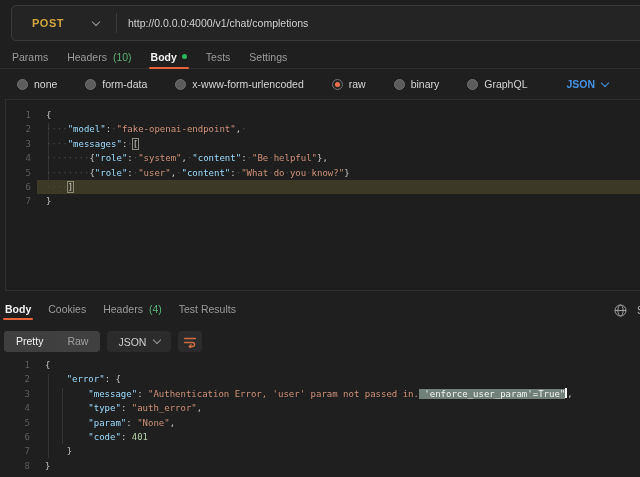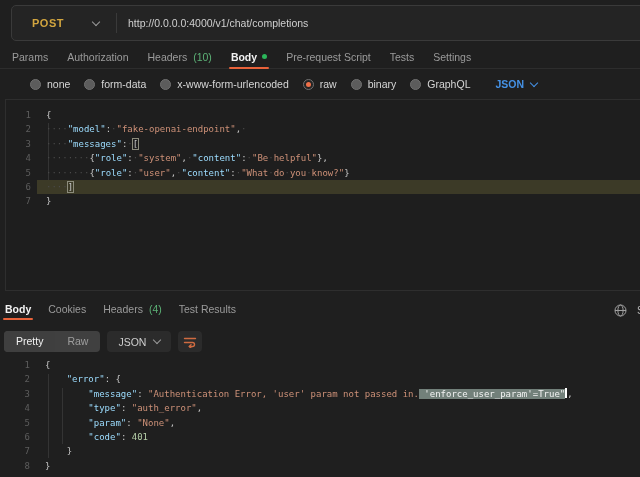--- a/index.html
+++ b/index.html
@@ -33,21 +33,21 @@
   .tab { height:24px; display:flex; align-items:center; gap:5px; position:relative; }
   .tab.active { color:#f2f2f2; font-weight:600; }
   .tab.active::after { content:""; position:absolute; left:-2px; right:-2px; bottom:0; height:2px;
                        background:#e8623a; border-radius:1px; }
   .count-green { color:#5cb176; margin-left:1px; }
   .green-dot { width:5px; height:5px; border-radius:50%; background:#2bb65a; }
 
   
   .radio-row {
     position:absolute; left:0; top:70px; width:640px; height:28px;
-    display:flex; align-items:center; padding-left:30px; gap:14px;
+    display:flex; align-items:center; padding-left:17px; gap:28px;
     font-size:10.5px; color:#d6d6d6; white-space:nowrap;
   }
   .radio-opt { display:flex; align-items:center; gap:6px; }
   .radio { width:11px; height:11px; border-radius:50%; background:#5c5c5c; border:1px solid #707070; }
   .radio.sel { background:#242424; position:relative; }
   .radio.sel::after { content:""; position:absolute; inset:2px; border-radius:50%; background:#ef7049; }
   .json-select { display:flex; align-items:center; gap:7px; margin-left:11px; color:#4592e6; font-weight:600; }
   .chev-blue { border-color:#4592e6; }
 
   
@@ -107,33 +107,27 @@
   <span class="chev method-chev"></span>
   <span class="vdiv"></span>
   <span class="url-text">http://0.0.0.0:4000/v1/chat/completions</span>
 </div>
 
 <div class="req-tabs">
   <span class="tab">
       <span>Params</span>
     </span>
   <span class="tab">
-      <span>Authorization</span>
-    </span>
-  <span class="tab">
     <span>Headers</span>
     <span class="count-green">(10)</span>
   </span>
   <span class="tab active">
     <span>Body</span>
     <span class="green-dot"></span>
   </span>
-  <span class="tab">
-      <span>Pre-request Script</span>
-    </span>
   <span class="tab">
       <span>Tests</span>
     </span>
   <span class="tab">
       <span>Settings</span>
     </span>
 </div>
 
 <div class="radio-row">
   <span class="radio-opt">

